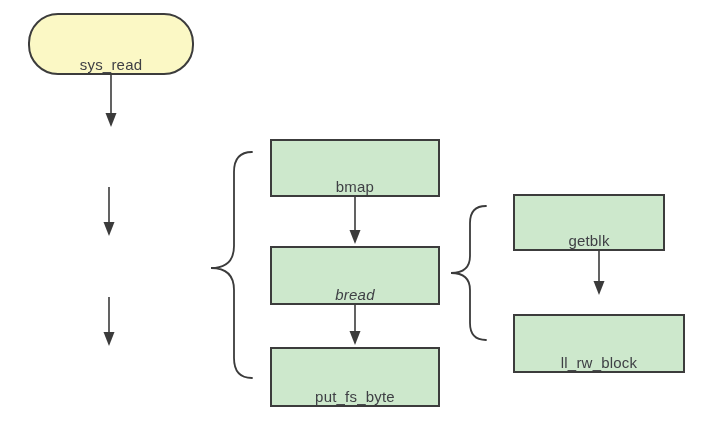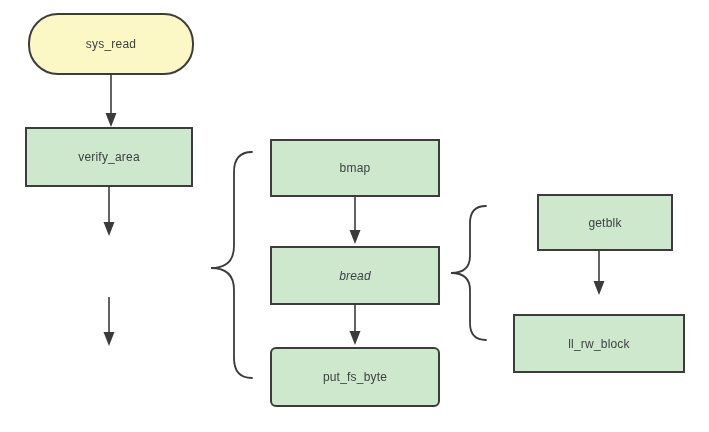--- a/index.html
+++ b/index.html
@@ -33,44 +33,44 @@
   .brace {
     stroke: var(--line, #3b3b3b);
     stroke-width: 1.8;
     fill: none;
     stroke-linecap: round;
   }
   .node {
     position: absolute;
     box-sizing: border-box;
     display: flex;
-    align-items: center;
+    align-items: flex-end;
     justify-content: center;
-    font-size: 12px;
+    font-size: 15px;
     color: var(--text, #3f4045);
     border: 2px solid var(--stroke, #3c3c3c);
     letter-spacing: 0.2px;
   }
   .node.terminal {
     background: var(--terminal_fill, #fbf8c5);
     border-radius: 30px;
   }
   .node.process {
     background: var(--process_fill, #cde8cc);
     border-radius: 0;
   }
   
   #n-sys-read     { left: 28px;  top: 13px;  width: 166px; height: 62px; }
   #n-verify-area  { left: 25px;  top: 127px; width: 168px; height: 60px; }
   #n-file-read    { left: 25px;  top: 237px; width: 168px; height: 60px; }
   #n-end          { left: 28px;  top: 348px; width: 168px; height: 62px; }
   #n-bmap         { left: 270px; top: 139px; width: 170px; height: 58px; }
   #n-bread        { left: 270px; top: 246px; width: 170px; height: 59px; font-style: italic; }
-  #n-put-fs-byte  { left: 270px; top: 347px; width: 170px; height: 60px; border-radius: 6px; }
-  #n-getblk       { left: 513px; top: 194px; width: 136px; height: 57px; margin-left: 24px; }
+  #n-put-fs-byte  { left: 270px; top: 347px; width: 170px; height: 60px; }
+  #n-getblk       { left: 513px; top: 194px; width: 152px; height: 57px; }
   #n-ll-rw-block  { left: 513px; top: 314px; width: 172px; height: 59px; }
 </style>
 </head>
 <body>
 
 <div class="canvas">
 
   <svg class="connectors" viewBox="0 0 709 432" xmlns="http://www.w3.org/2000/svg">
 
     <g>
@@ -105,23 +105,20 @@
 
     <path class="brace" d="M 252 152 Q 234 152 234 172 L 234 246 Q 234 268 211 268 Q 234 268 234 290 L 234 358 Q 234 378 252 378"></path>
 
     <path class="brace" d="M 486 206 Q 470 206 470 223 L 470 256 Q 470 273 451 273 Q 470 273 470 290 L 470 323 Q 470 340 486 340"></path>
   </svg>
 
   <div id="n-sys-read" class="node terminal">
     <span>sys_read</span>
   </div>
 
-  <div id="n-verify-area" class="node process">
-    <span>verify_area</span>
-  </div>
 
 
 
   <div id="n-bmap" class="node process">
     <span>bmap</span>
   </div>
 
   <div id="n-bread" class="node process">
     <span>bread</span>
   </div>

